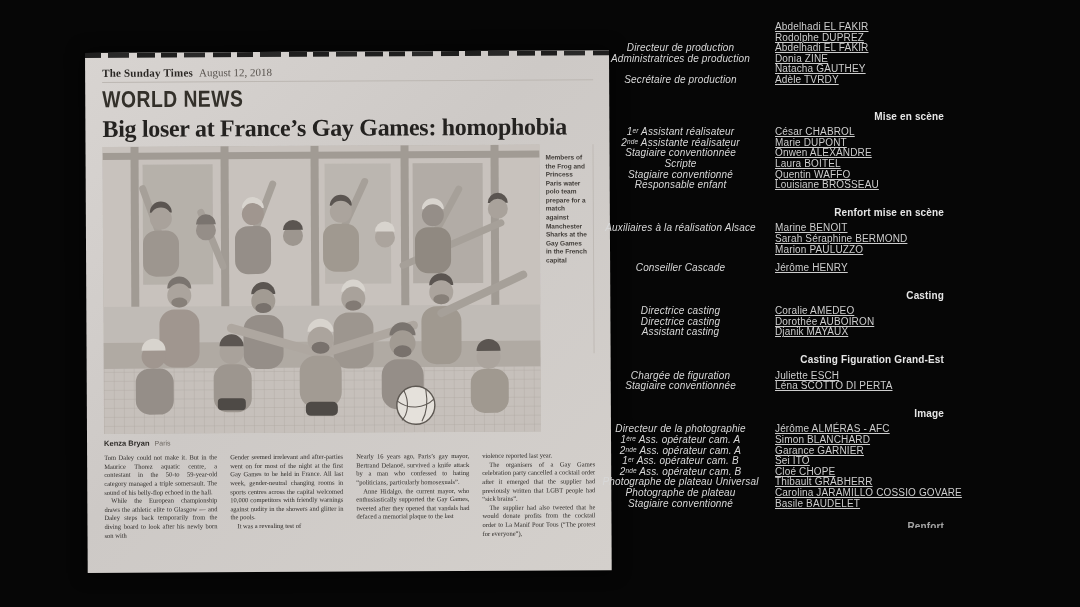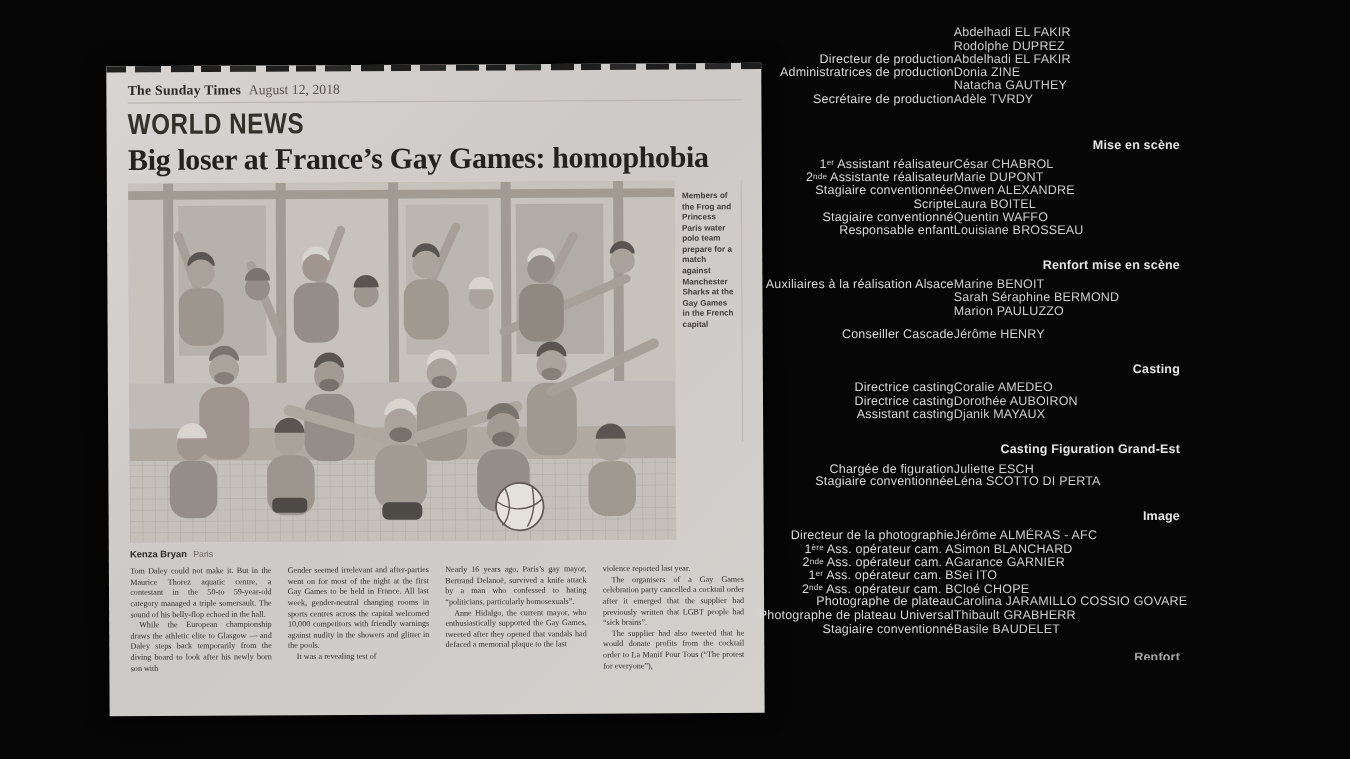--- a/index.html
+++ b/index.html
@@ -38,22 +38,22 @@
   .article-col p + p{text-indent:7px;}
 
   
   .credits{position:absolute;left:598px;top:22px;width:420px;color:#d2d2d2;
          font-size:10px;line-height:10.6px;letter-spacing:.15px;}
   .credit-section{margin-top:17px;}
   .credit-section:first-child{margin-top:0;}
   .credit-section:nth-child(2){margin-top:26px;}
   .credit-header{font-weight:bold;width:346px;text-align:right;margin-bottom:5px;color:#e6e6e6;}
   .credit-row{display:flex;}
-  .credit-label{width:165px;flex:none;text-align:right;color:#d8d8d8;}
-  .credit-value{color:#cdcdcd;}
+  .credit-label{width:165px;flex:none;text-align:center;color:#d8d8d8;font-style:italic;}
+  .credit-value{margin-left:12px;color:#cdcdcd;text-decoration:underline;}
   .credit-spacer{height:8px;}
   .credit-section.cutoff{margin-top:13px;height:6px;overflow:hidden;opacity:.7;}
   sup{font-size:6.5px;vertical-align:top;position:relative;top:-1px;}
 </style>
 </head>
 <body>
 
 <div class="stage">
 
   <div class="paper">
@@ -359,28 +359,28 @@
         </div>
         <div class="credit-row">
           <div class="credit-label">1<sup>er</sup> Ass. opérateur cam. B</div>
           <div class="credit-value">Sei ITO</div>
         </div>
         <div class="credit-row">
           <div class="credit-label">2<sup>nde</sup> Ass. opérateur cam. B</div>
           <div class="credit-value">Cloé CHOPE</div>
         </div>
         <div class="credit-row">
+          <div class="credit-label">Photographe de plateau Universal</div>
+          <div class="credit-value">Thibault GRABHERR</div>
+        </div>
+        <div class="credit-row">
           <div class="credit-label">Photographe de plateau</div>
           <div class="credit-value">Carolina JARAMILLO COSSIO GOVARE</div>
         </div>
         <div class="credit-row">
-          <div class="credit-label">Photographe de plateau Universal</div>
-          <div class="credit-value">Thibault GRABHERR</div>
-        </div>
-        <div class="credit-row">
           <div class="credit-label">Stagiaire conventionné</div>
           <div class="credit-value">Basile BAUDELET</div>
         </div>
       </div>
       <div class="credit-section cutoff">
         <div class="credit-header">Renfort</div>
       </div>
     </div>
 
 </div>

